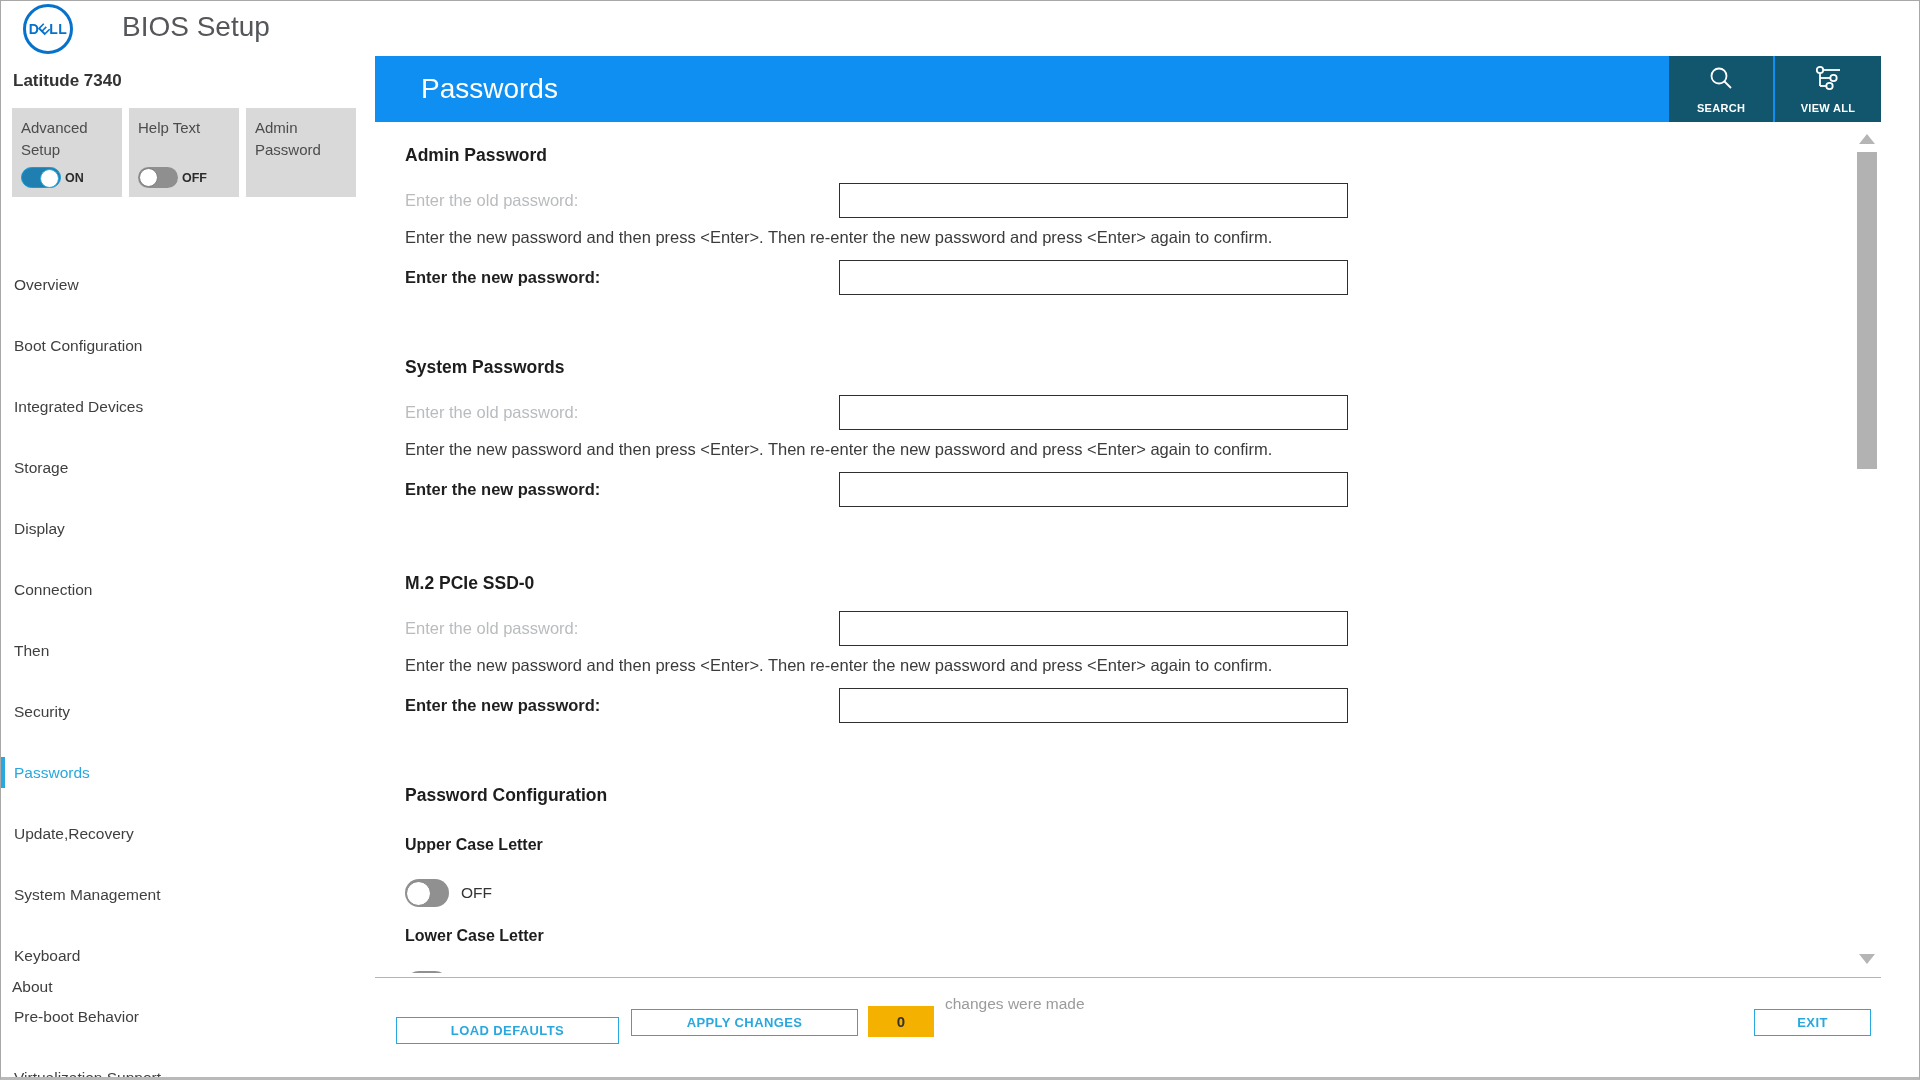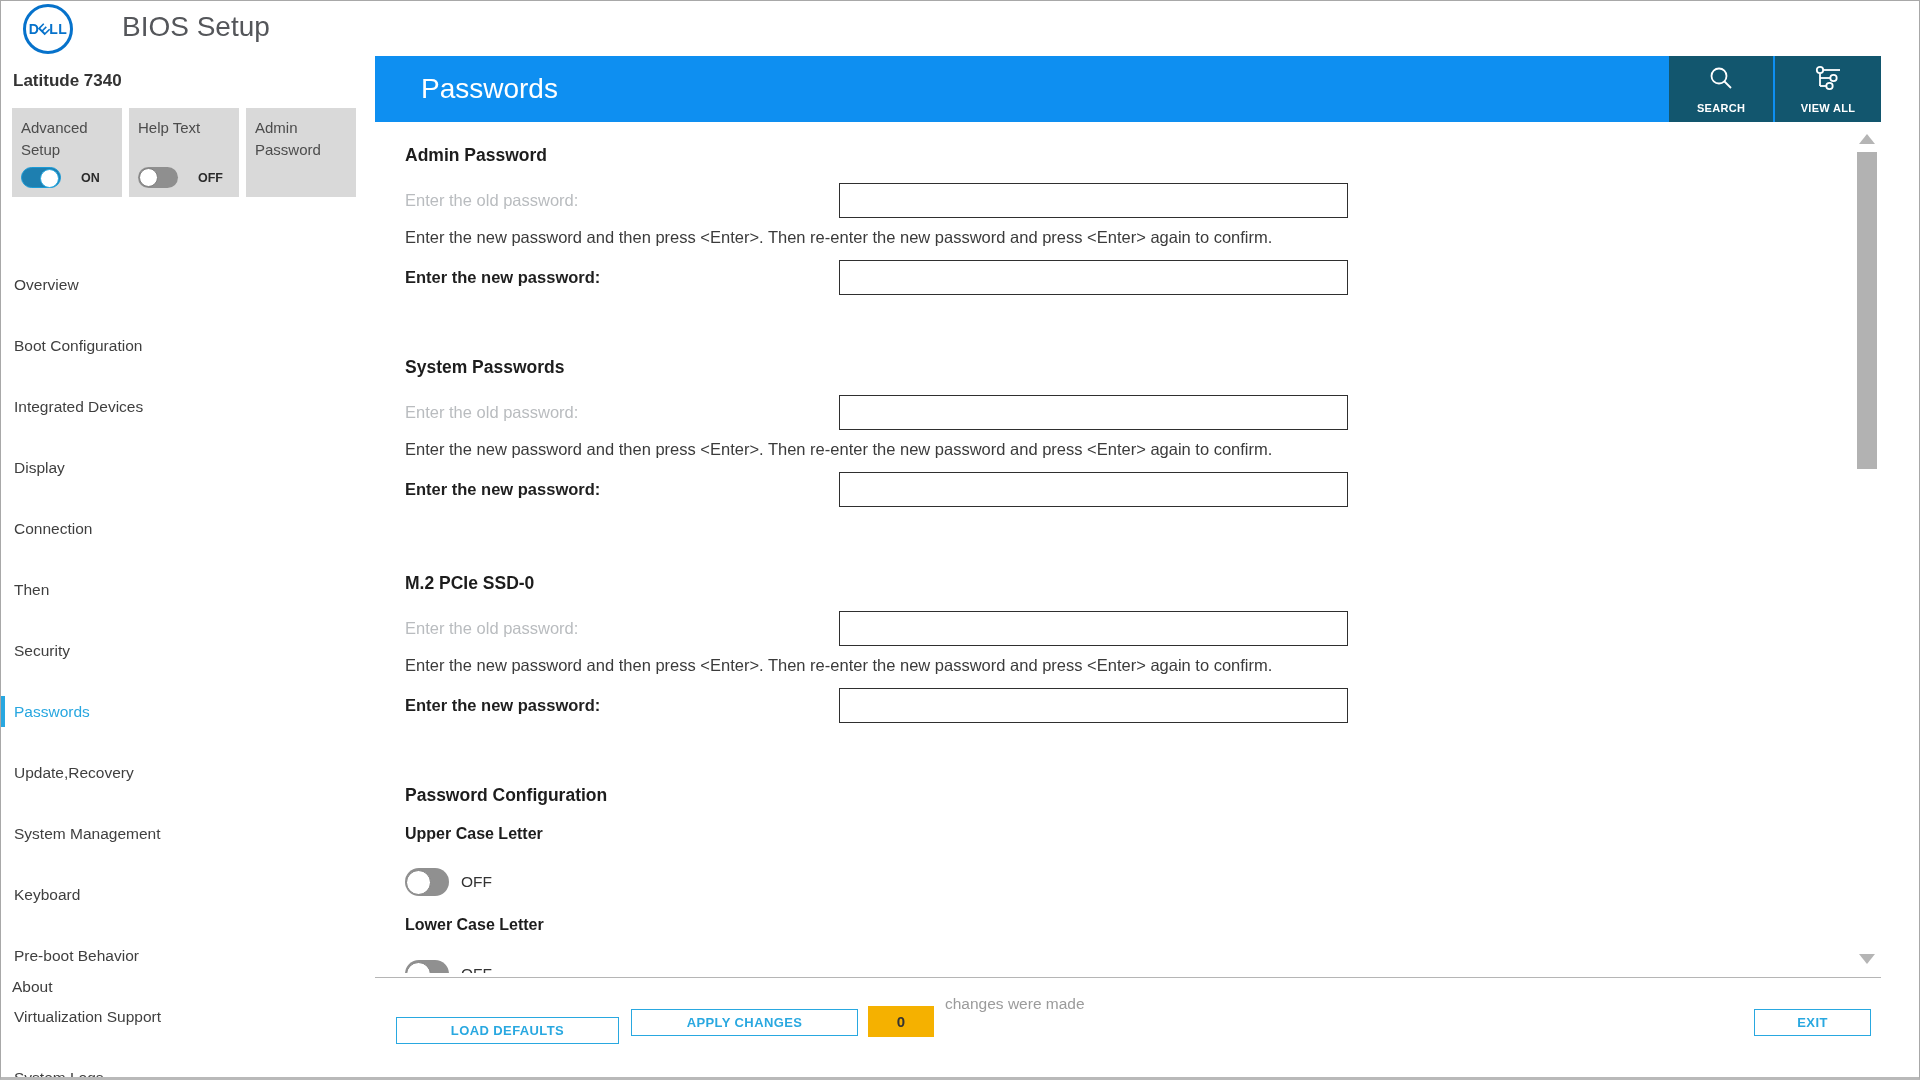--- a/index.html
+++ b/index.html
@@ -26,21 +26,21 @@
   .side-card { width:110px; height:89px; background:#d9d9d9; padding:9px 9px; position:relative; }
   .side-card .card-label { font-size:15px; color:#4c4c4c; line-height:1.45; }
   .card-toggle-row { position:absolute; left:9px; bottom:9px; display:flex; align-items:center; }
   .toggle { position:relative; border-radius:12px; flex:none; }
   .toggle.sm { width:40px; height:21px; }
   .toggle.sm .knob { position:absolute; top:1px; width:19px; height:19px; background:#fff; border-radius:50%; }
   .toggle.on { background:#1e7fb0; border:1px solid #1a9bd7; }
   .toggle.on .knob { right:1px; border:1px solid #29a8e0; }
   .toggle.off { background:#8f8f8f; }
   .toggle.off .knob { left:1px; border:1px solid #7e7e7e; }
-  .toggle-state { margin-left:20px; font-size:12.5px; font-weight:bold; color:#2b2b2b; }
+  .toggle-state { margin-left:4px; font-size:12.5px; font-weight:bold; color:#2b2b2b; }
 
   .nav { position:absolute; left:0; top:238px; width:374px; }
   .nav-item { height:31px; line-height:31px; padding-left:13px; font-size:15.5px; color:#3f3f3f; cursor:pointer;margin-top:30px; }
   .nav-item.selected { color:#28a7e0; border-left:4px solid #28a7e0; padding-left:9px; }
   .about-link { position:absolute; left:11px; top:977px; font-size:15.5px; color:#3d3d3d; cursor:pointer; }
 
   
   .main-header { position:absolute; left:374px; top:55px; width:1506px; height:66px; background:#0e8ff1; }
   .main-header .page-title { position:absolute; left:46px; top:50%; transform:translateY(-50%); color:#fff; font-size:28px; }
   .hdr-btn {
@@ -125,20 +125,21 @@
   </div>
   <div class="side-card">
     <div class="card-label">Admin Password</div>
   </div>
 </div>
 
 <nav class="nav">
   <div class="nav-item">Overview</div>
   <div class="nav-item">Boot Configuration</div>
   <div class="nav-item">Integrated Devices</div>
+  <div class="nav-item">Storage</div>
   <div class="nav-item">Display</div>
   <div class="nav-item">Connection</div>
   <div class="nav-item">Then</div>
   <div class="nav-item">Security</div>
   <div class="nav-item selected">Passwords</div>
   <div class="nav-item">Update,Recovery</div>
   <div class="nav-item">System Management</div>
   <div class="nav-item">Keyboard</div>
   <div class="nav-item">Pre-boot Behavior</div>
   <div class="nav-item">Virtualization Support</div>
@@ -210,21 +211,21 @@
     </div>
     <div class="pw-instruction">Enter the new password and then press &lt;Enter&gt;. Then re-enter the new password and press &lt;Enter&gt; again to confirm.</div>
     <div class="pw-row new">
       <span class="row-label strong">Enter the new password:</span>
       <input class="pw-input" type="password" style="">
     </div>
   </section>
 
   <section class="pw-section" style="top:663px;">
     <div class="pw-heading">Password Configuration</div>
-    <div class="cfg-label" style="margin-top:19px;">Upper Case Letter</div>
+    <div class="cfg-label" style="margin-top:30px;">Upper Case Letter</div>
     <div class="cfg-toggle-row" style="margin-top:25px;">
       <div class="toggle lg off">
           <div class="knob"></div>
         </div>
       <span class="toggle-state">OFF</span>
     </div>
     <div class="cfg-label" style="margin-top:20px;">Lower Case Letter</div>
     <div class="cfg-toggle-row" style="margin-top:26px;">
       <div class="toggle lg off">
           <div class="knob"></div>

